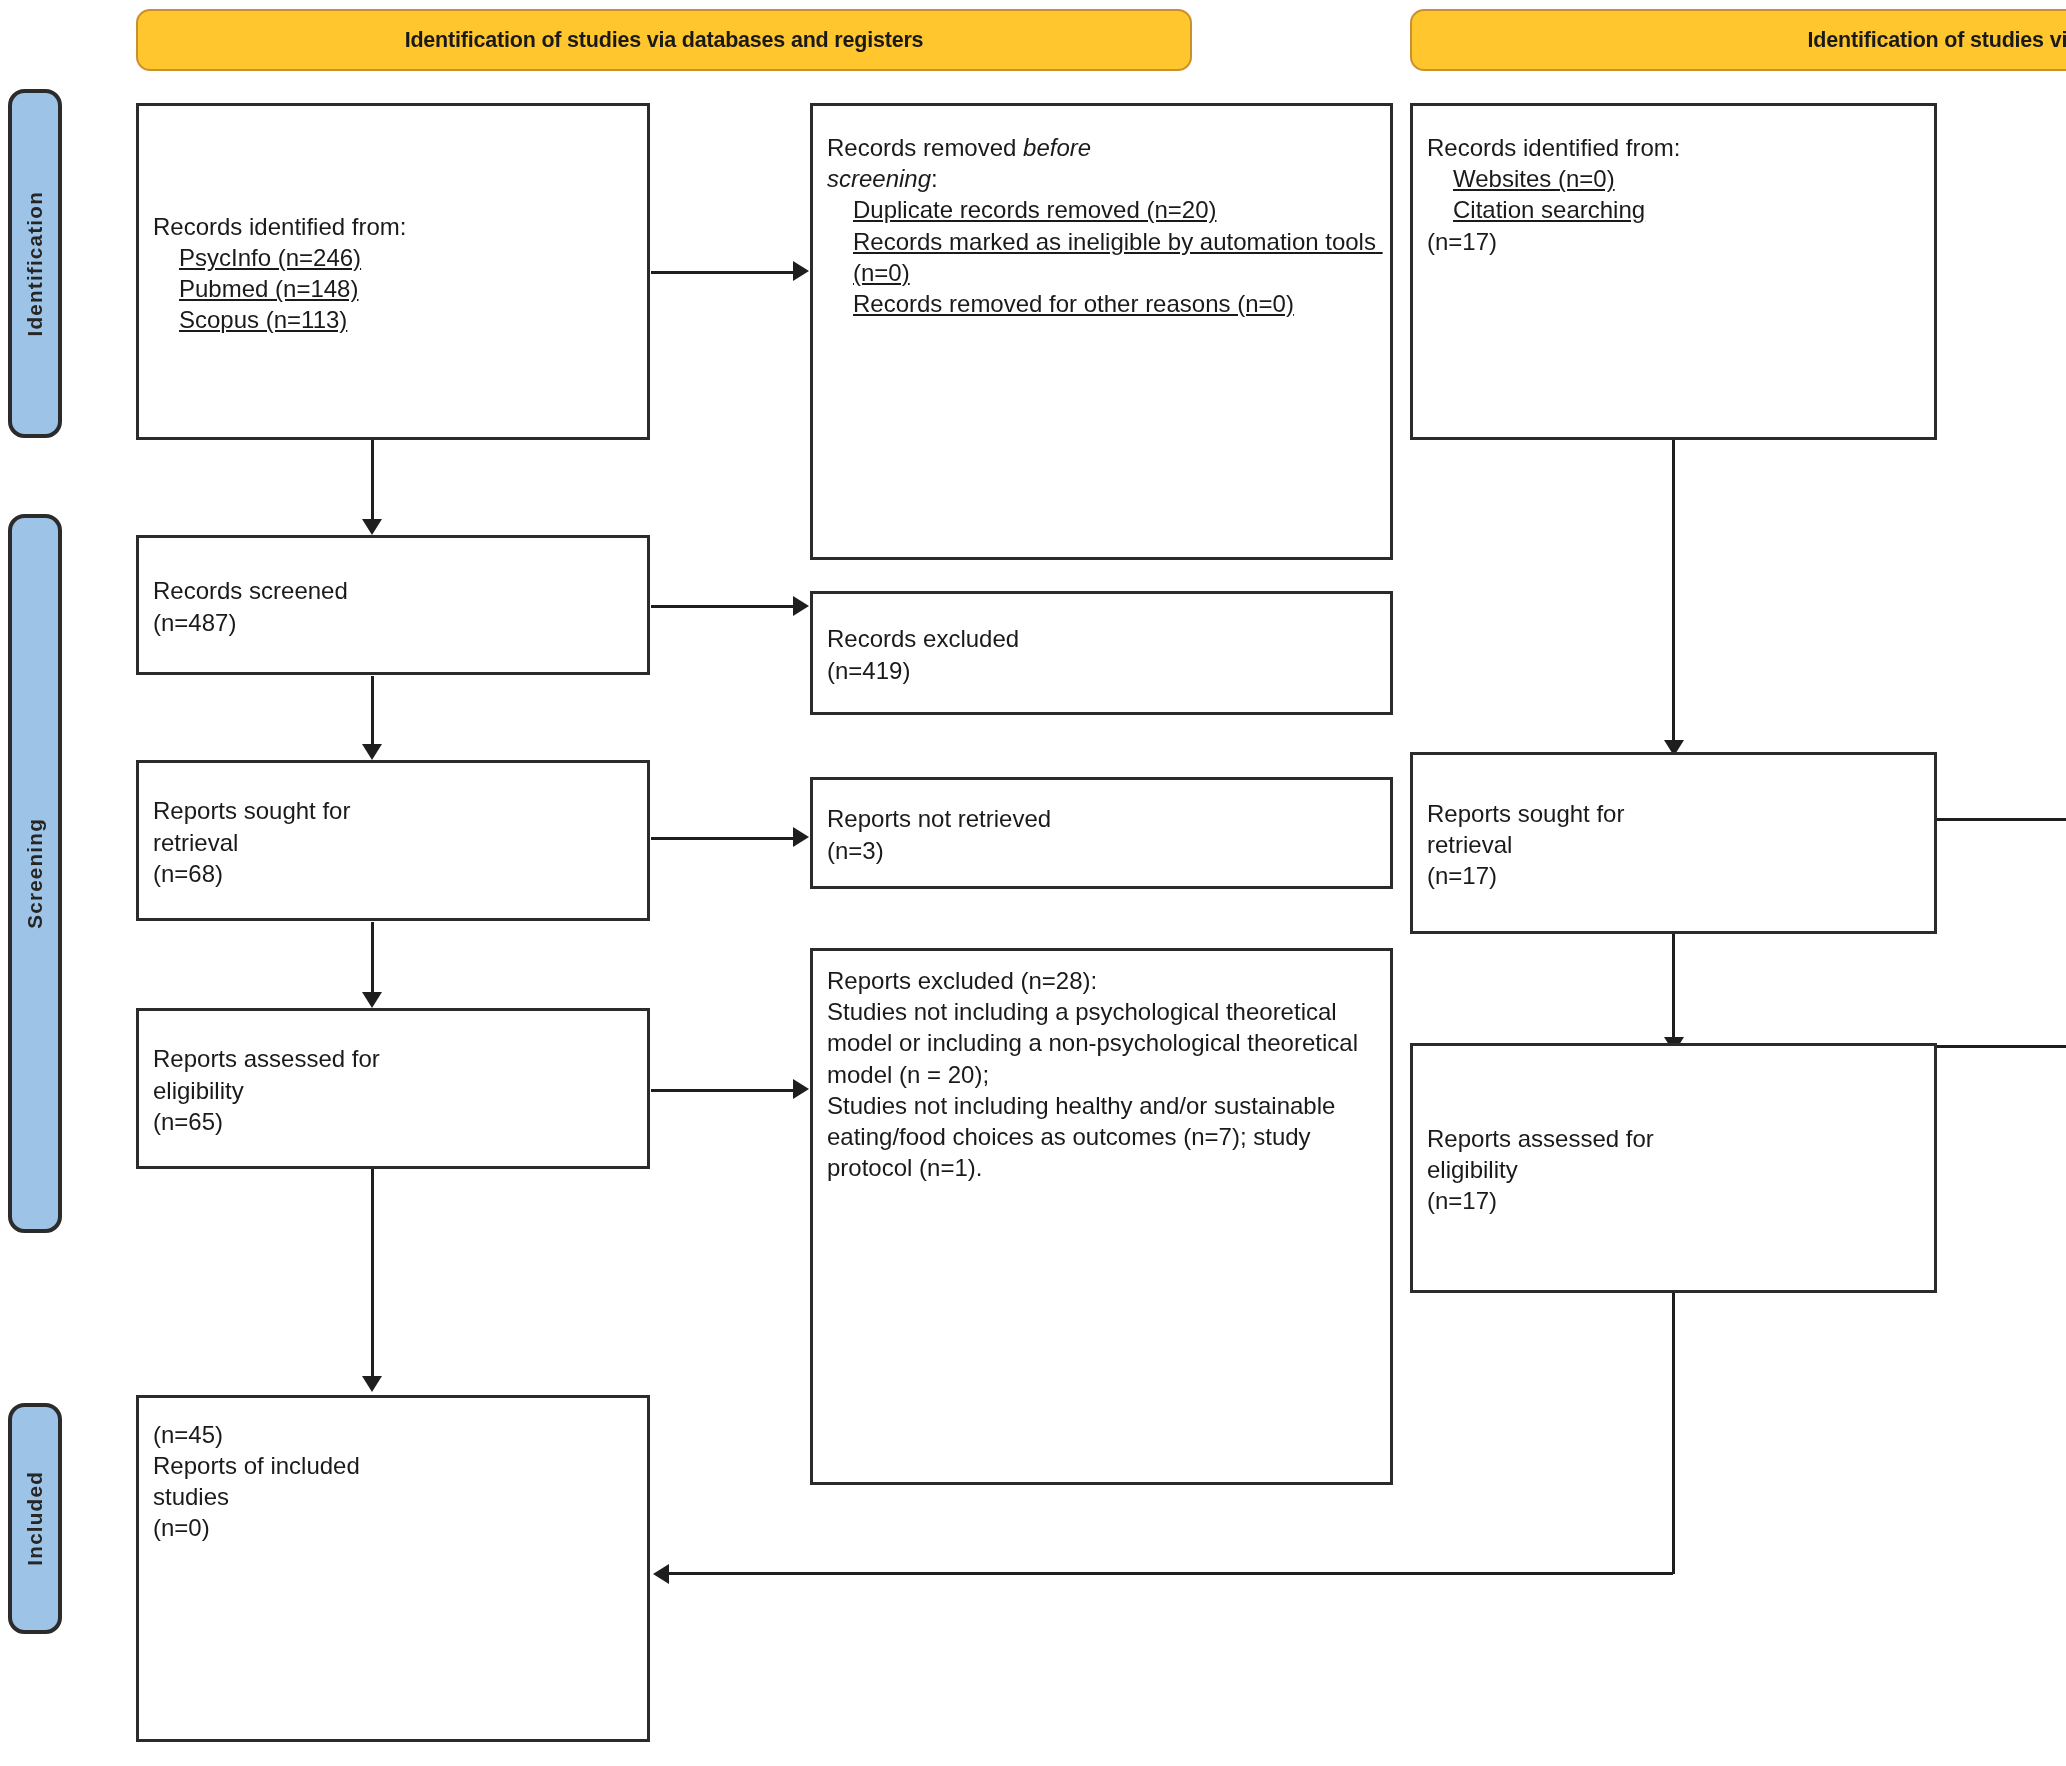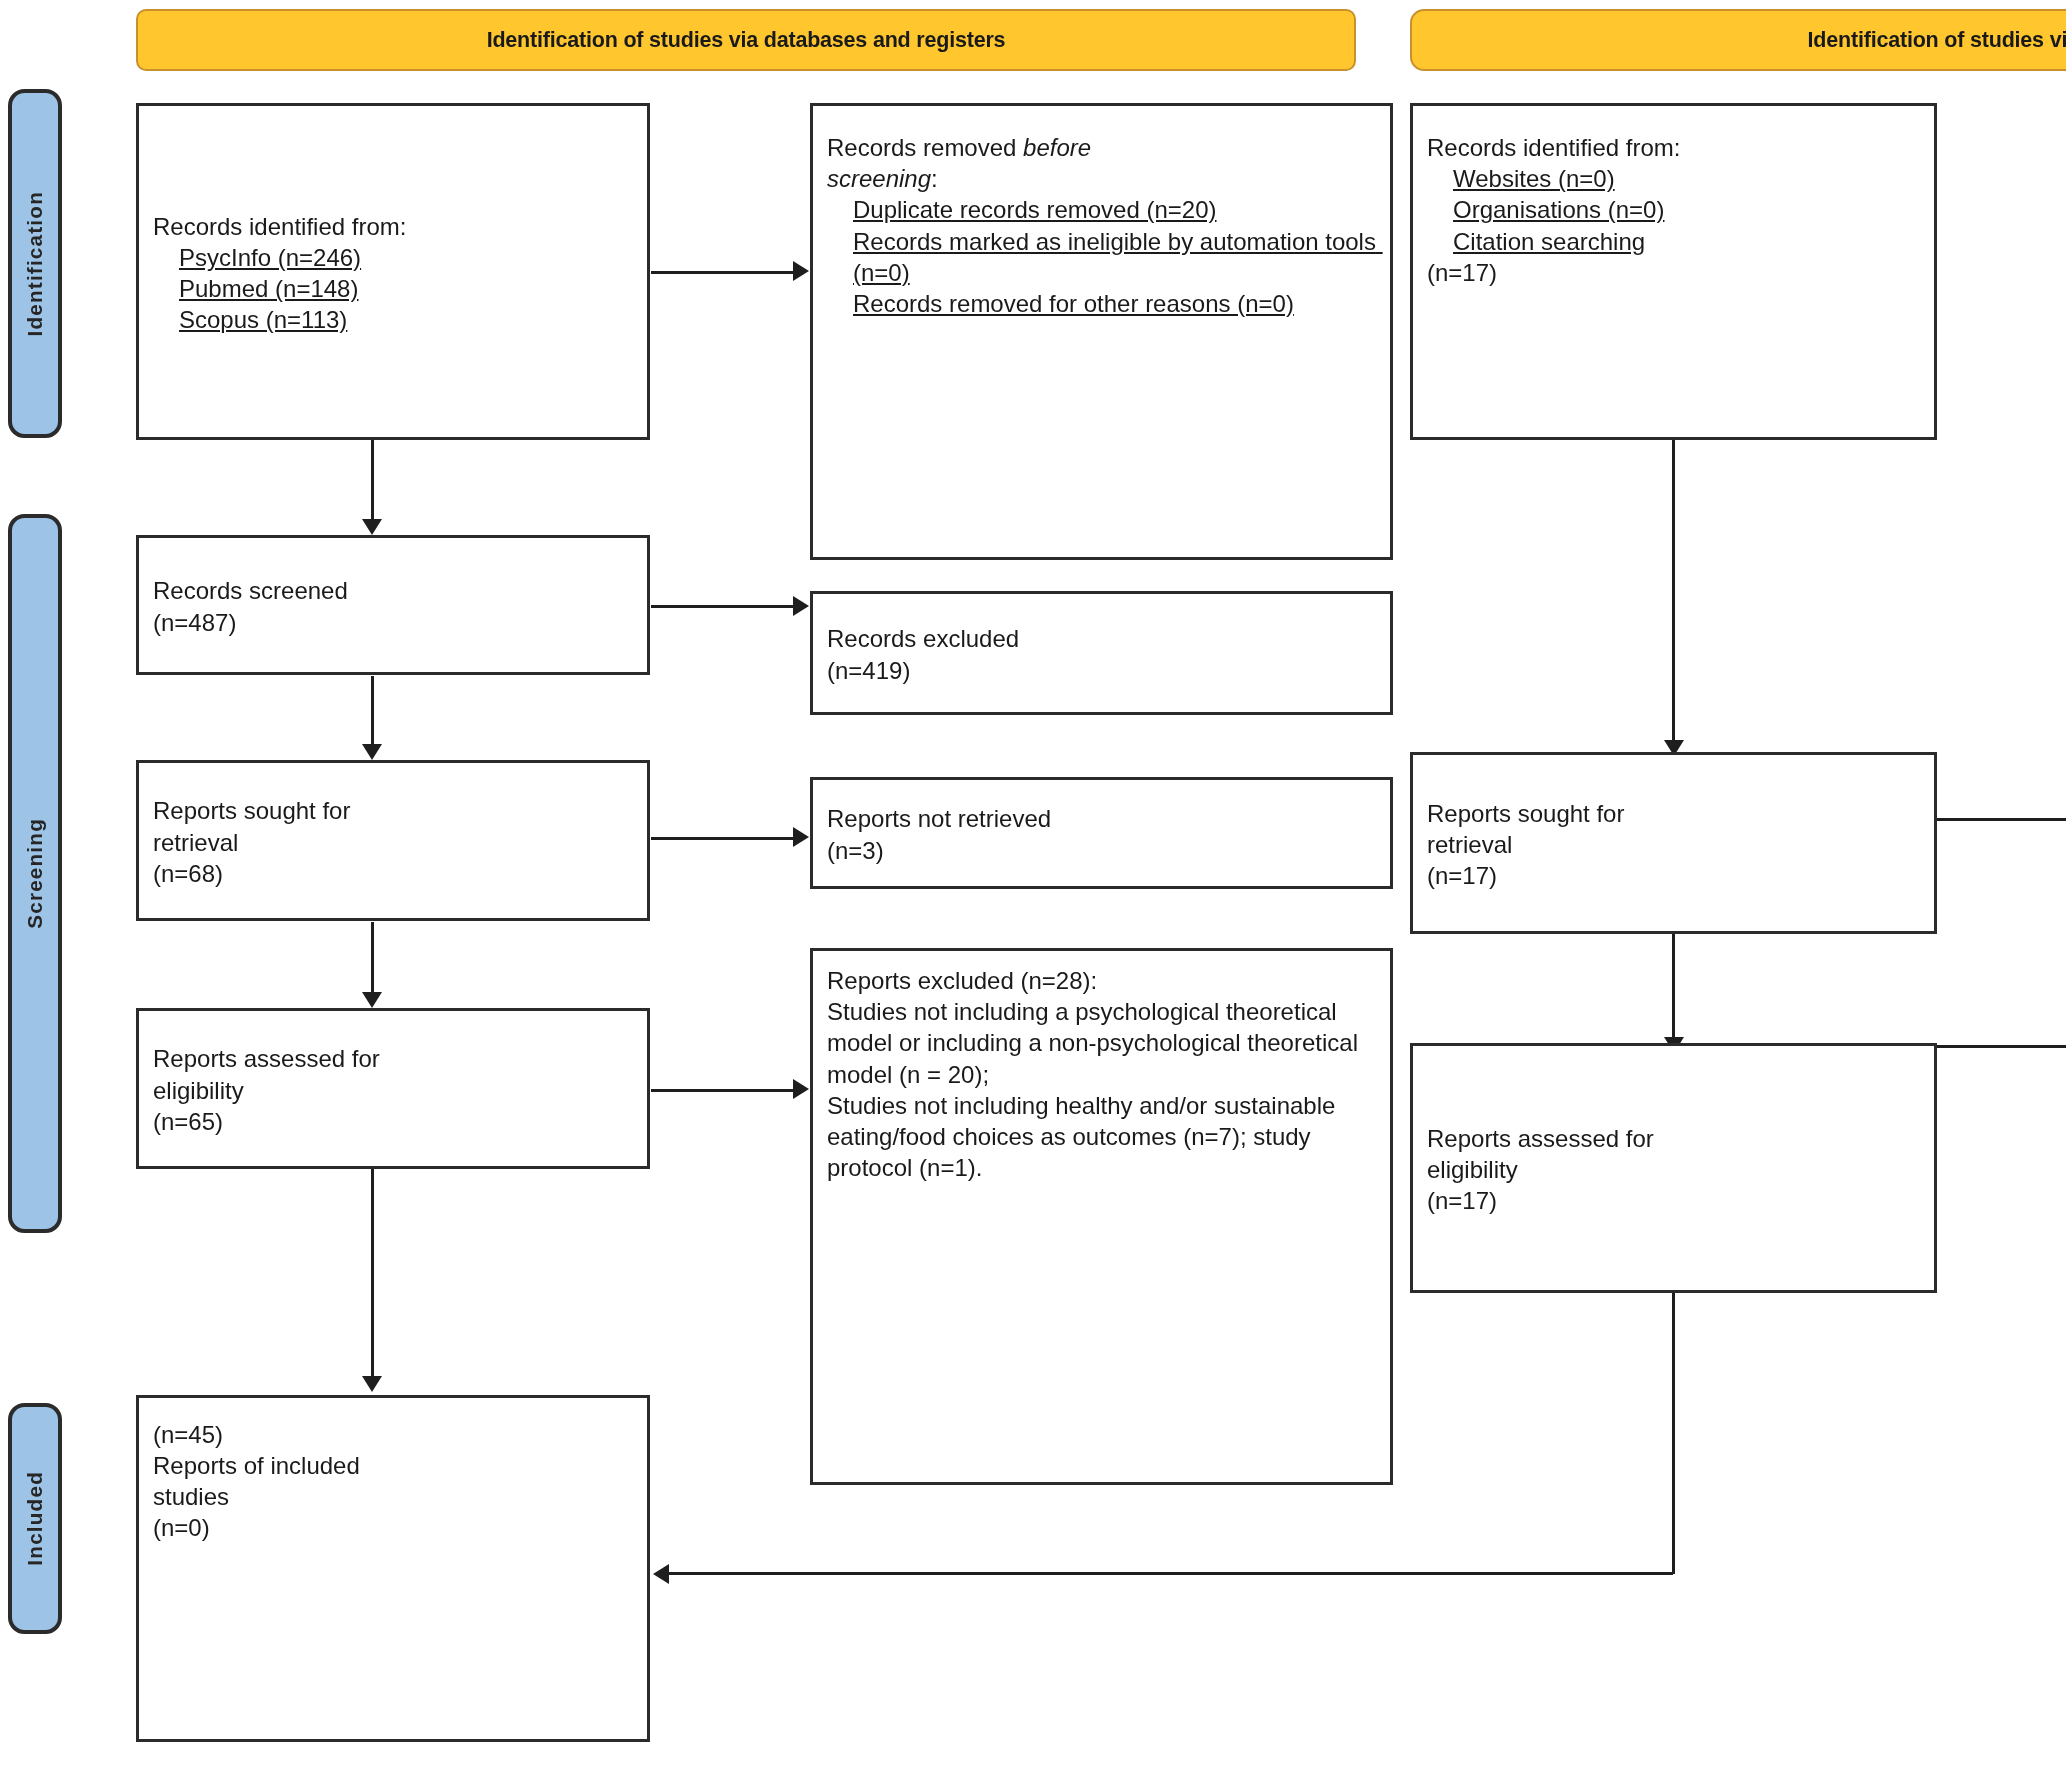--- a/index.html
+++ b/index.html
@@ -99,21 +99,21 @@
     border-left: 10px solid transparent;
     border-right: 10px solid transparent;
     border-top: 16.5px solid #1e1e1e;
   }
 </style>
 </head>
 <body>
 
 <div id="stage">
 
-  <div class="hdr" style="left:136px; top:9px; width:1220px; height:62px; font-size:21.5px;border-radius:10px;">
+  <div class="hdr" style="left:136px; top:9px; width:1056px; height:62px; font-size:21.5px;">
     <span>Identification of studies via databases and registers</span>
   </div>
 
   <div class="hdr" style="left:1410px; top:9px; width:1219px; height:62px; font-size:21.5px;">
     <span>Identification of studies via other methods</span>
   </div>
 
   <div class="stagelbl" style="left:8.3px; top:89px; width:54px; height:349px;">
     <span>Identification</span>
   </div>
@@ -137,21 +137,20 @@
     <div class="ln"><span>Records removed </span><em>before</em></div>
     <div class="ln"><em>screening</em><span>:</span></div>
     <div class="ln hang ind" style="text-indent:0;">Duplicate records removed (n=20)</div>
     <div class="ln hang ind" style="text-indent:0;">Records marked as ineligible by automation tools (n=0)</div>
     <div class="ln hang ind" style="text-indent:0;">Records removed for other reasons (n=0)</div>
   </div>
 
   <div class="box" style="left:1410px; top:103px; width:527px; height:337px; padding-top:26px;">
     <div class="ln">Records identified from:</div>
     <div class="ln ind">Websites (n=0)</div>
-    <div class="ln ind">Organisations (n=0)</div>
     <div class="ln ind">Citation searching</div>
     <div class="ln">(n=17)</div>
   </div>
 
   <div class="hline" style="left:651px; top:271px; width:143px;"></div>
   <div class="arrow-r" style="left:793px; top:261px;"></div>
 
   <div class="vline" style="left:371px; top:440px; height:83px;"></div>
   <div class="arrow-d" style="left:362px; top:519px;"></div>
 

